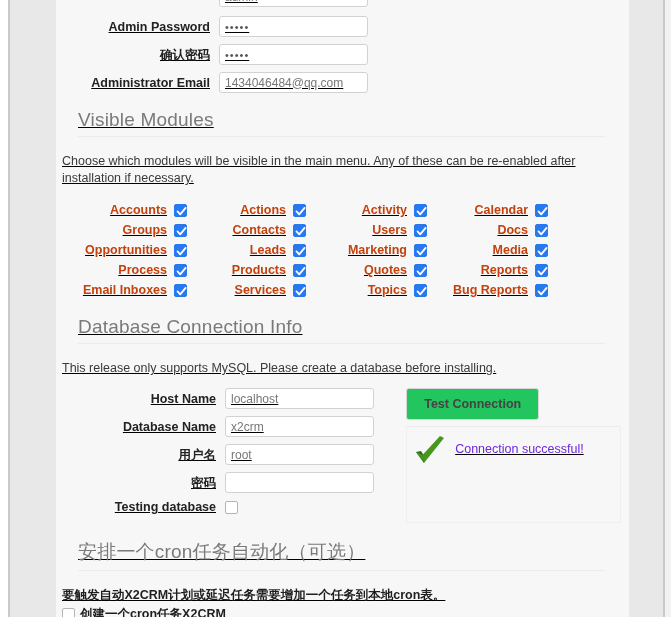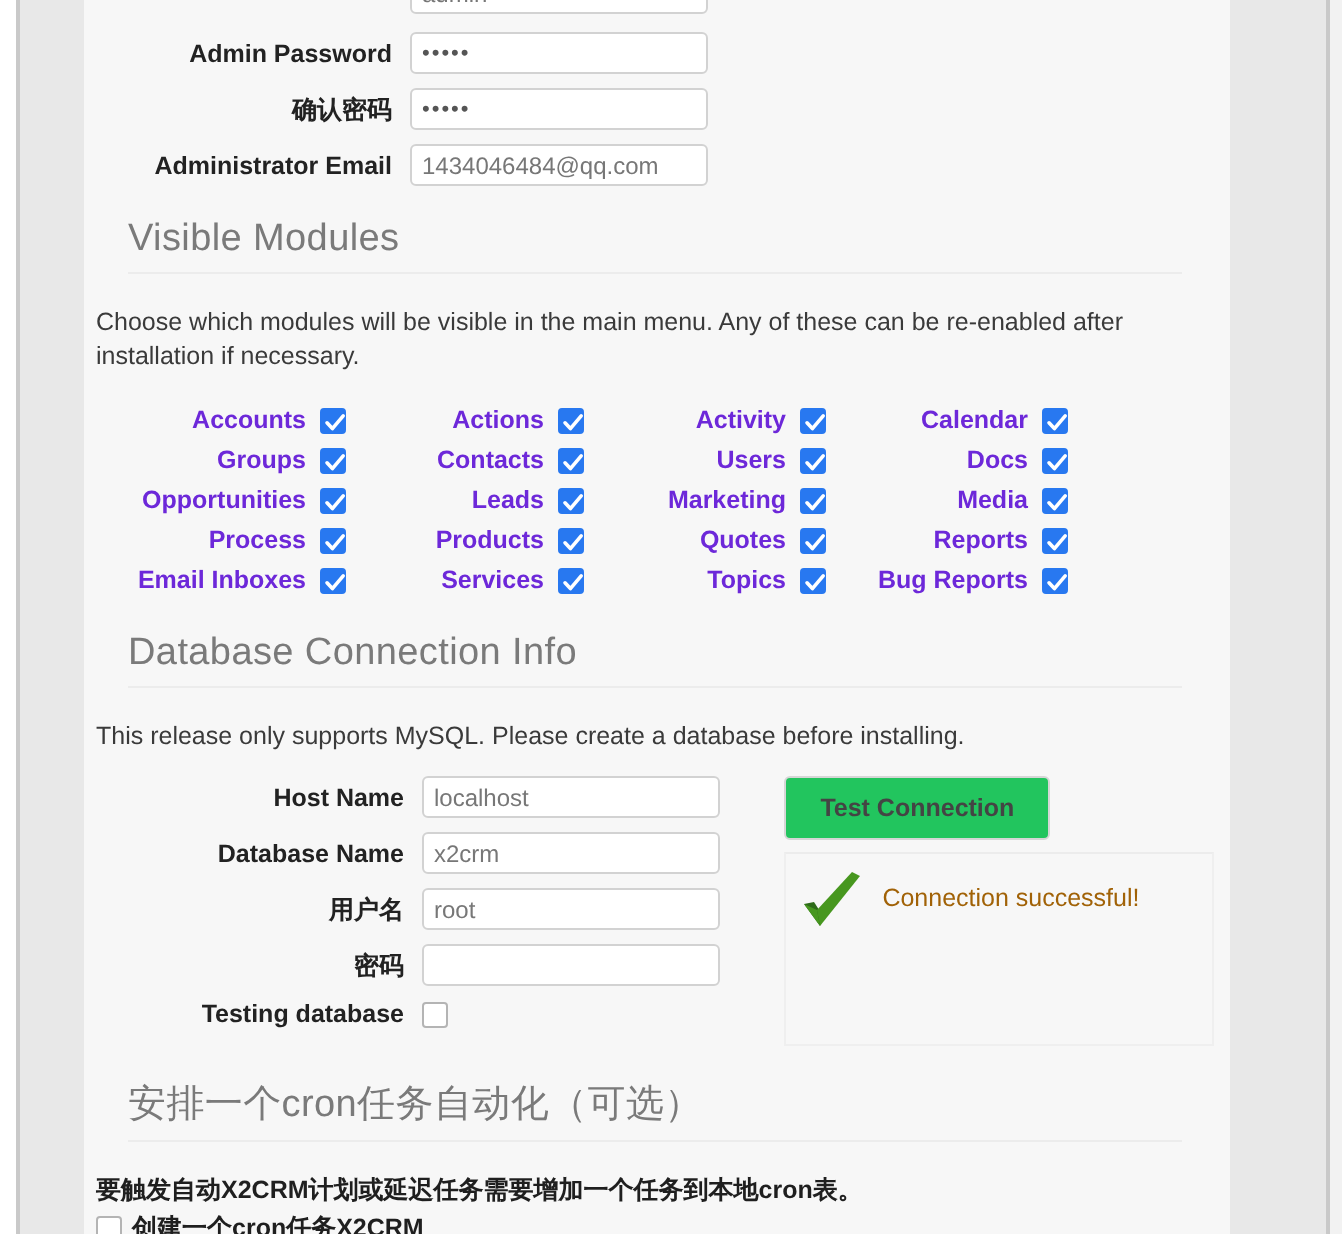--- a/index.html
+++ b/index.html
@@ -13,22 +13,23 @@
   }
   
   .page-edge-left { position:absolute; left:0; top:0; width:10px; height:617px; background:#ffffff; }
   .page-edge-left:after { content:""; position:absolute; right:0; top:0; width:2px; height:100%; background:#c9c9c9; }
   .gutter-left  { position:absolute; left:10px; top:0; width:37px; height:617px; background:#e8e8e8; }
   .gutter-right { position:absolute; left:620px; top:0; width:43px; height:617px; background:#e8e8e8; }
   .page-edge-right { position:absolute; left:663px; top:0; width:8px; height:617px; background:#f2f2f2; }
   .page-edge-right:before { content:""; position:absolute; left:0; top:0; width:2px; height:100%; background:#c9c9c9; }
 
   .content {
-    position:absolute; left:42px; top:0; width:573px; height:617px;
+    position:absolute; left:56px; top:0; width:573px; height:617px;
     background:#f7f7f7;
+    text-decoration:underline;
   }
 
   
   .frow { display:flex; align-items:center; margin-bottom:7px; }
   .flabel {
     width:163px; text-align:right; padding-right:9px;
     font-size:12.5px; font-weight:bold; color:#222;
     line-height:14px;
   }
   .finput {
@@ -53,21 +54,21 @@
   p.blurb {
     margin:11px 0 0 0;
     font-size:12.5px; color:#3a3a3a; line-height:17px;
   }
 
   
   .modules { margin-top:13px; }
   .mcell { display:flex; align-items:center; height:20px; }
   .mcell .mlabel {
     text-align:right; padding-right:7px;
-    font-size:12.5px; font-weight:bold; color:#6d28d9;
+    font-size:12.5px; font-weight:bold; color:#c2410c;
   }
   .c1 .mlabel { width:112px; }
   .c2 .mlabel { width:100px; }
   .c3 .mlabel { width:102px;text-align:right; }
   .c4 .mlabel { width:102px; }
   .c2, .c3, .c4 { margin-left:6px; }
 
   .cbx {
     width:13px; height:13px; border-radius:2px;
     background:#2878f0; border:1px solid #2878f0;
@@ -95,21 +96,21 @@
   }
   .result-panel {
     margin-top:6px;
     border:1px solid #efefef;
     border-top:1px solid #ececec;
     background:#f7f7f7;
     min-height:97px;
     padding:8px 6px 6px 6px;
     display:flex; align-items:flex-start;
   }
-  .ok-text { font-size:12.5px; color:#a16207; padding-left:8px; padding-top:7px; }
+  .ok-text { font-size:12.5px; color:#6d28d9; padding-left:8px; padding-top:7px; }
 
   
   .cron-note { margin:11px 0 2px 0; font-size:12.5px; font-weight:bold; color:#1f1f1f; }
   .cron-check { display:flex; align-items:center; margin:2px 0 1px 0; }
   .cron-check .lbl { font-size:12.5px; font-weight:bold; color:#1f1f1f; padding-left:5px; }
   .cron-err { margin:1px 0 0 0; font-size:12.5px; color:#e8432f; }
 </style>
 </head>
 <body>
 

